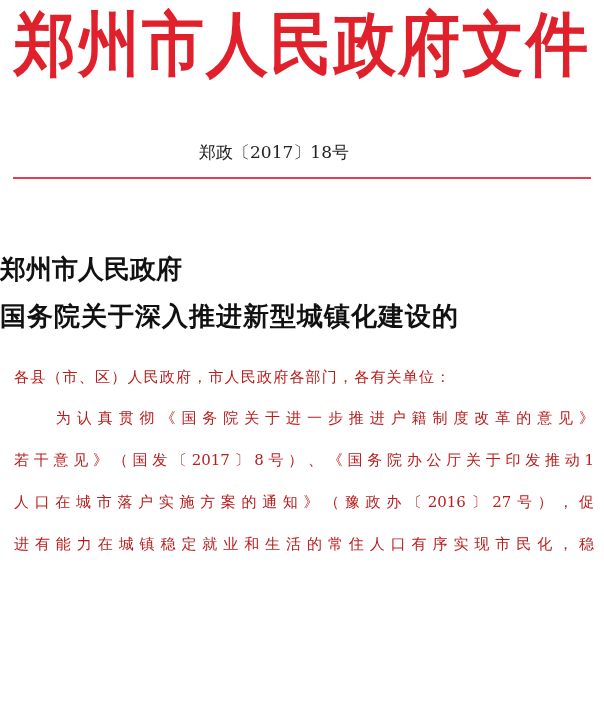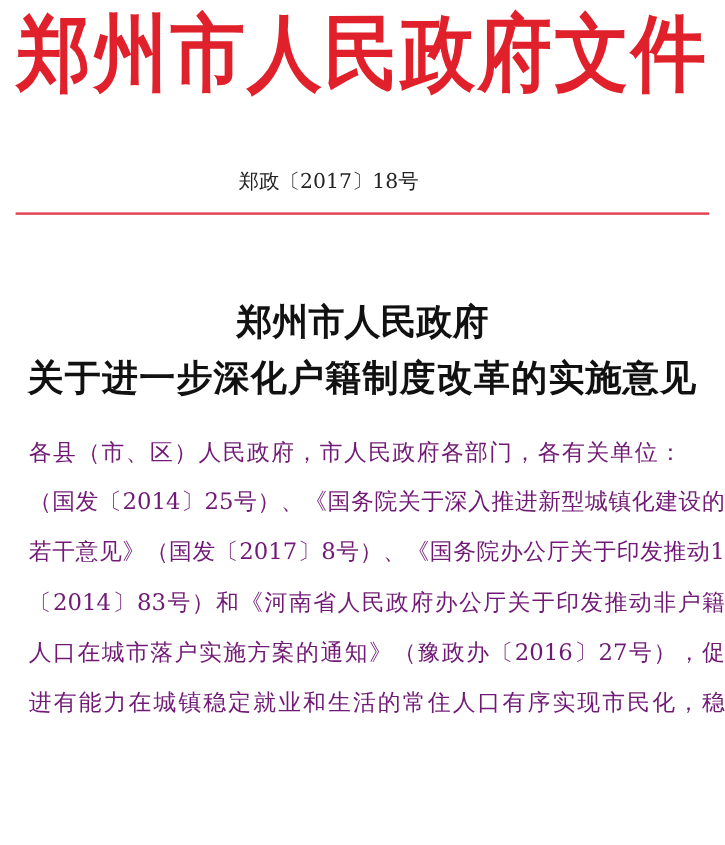--- a/index.html
+++ b/index.html
@@ -17,48 +17,47 @@
     position: absolute; left: 0; top: 140px; width: 548px;
     text-align: center;
     font-family: "DejaVu Serif", "Liberation Serif", serif;
     font-size: 17px; color: #222; line-height: 24px;
   }
   .redline {
     position: absolute; left: 13px; top: 177px; width: 578px; height: 2px;
     background: #e04050;
   }
   .title {
-    position: absolute; left: 0; width: 604px; text-align: center;
+    position: absolute; left: 0; width: 604px; text-align: left;
     font-family: "DejaVu Serif", "Liberation Serif", serif;
-    font-weight: bold; color: #111; font-size: 30px; line-height: 32px;
+    font-weight: bold; color: #111; font-size: 26px; line-height: 32px;
   }
   .title1 { top: 253px; }
   .title2 { top: 300px; letter-spacing: 1px; }
   .body-text {
-    position: absolute; left: 24px; width: 580px;
+    position: absolute; left: 14px; width: 580px;
     font-family: "DejaVu Serif", "Liberation Serif", serif;
-    font-size: 19px; color: #701a75; line-height: 42px;
+    font-size: 15px; color: #b91c1c; line-height: 42px;
   }
   .line { white-space: nowrap; display: block; height: 42px; text-align: justify; text-align-last: justify; }
   .salutation { top: 356px; letter-spacing: 1.2px; }
   .para { top: 397px; }
 </style>
 </head>
 <body>
 
 <div class="page">
   <div class="masthead">郑州市人民政府文件</div>
   <div class="docnum">郑政〔2017〕18号</div>
   <div class="redline"></div>
 
   <div class="title title1">郑州市人民政府</div>
-  <div class="title title2">关于进一步深化户籍制度改革的实施意见</div>
+  <div class="title title2">国务院关于深入推进新型城镇化建设的</div>
 
   <div class="body-text salutation">各县（市、区）人民政府，市人民政府各部门，各有关单位：</div>
 
   <div class="body-text para">
-    <span class="line">（国发〔2014〕25号）、《国务院关于深入推进新型城镇化建设的</span>
+    <span class="line">　　为认真贯彻《国务院关于进一步推进户籍制度改革的意见》</span>
     <span class="line">若干意见》（国发〔2017〕8号）、《国务院办公厅关于印发推动1</span>
-    <span class="line">〔2014〕83号）和《河南省人民政府办公厅关于印发推动非户籍</span>
     <span class="line">人口在城市落户实施方案的通知》（豫政办〔2016〕27号），促</span>
     <span class="line">进有能力在城镇稳定就业和生活的常住人口有序实现市民化，稳</span>
   </div>
 </div>
 
 </body></html>

